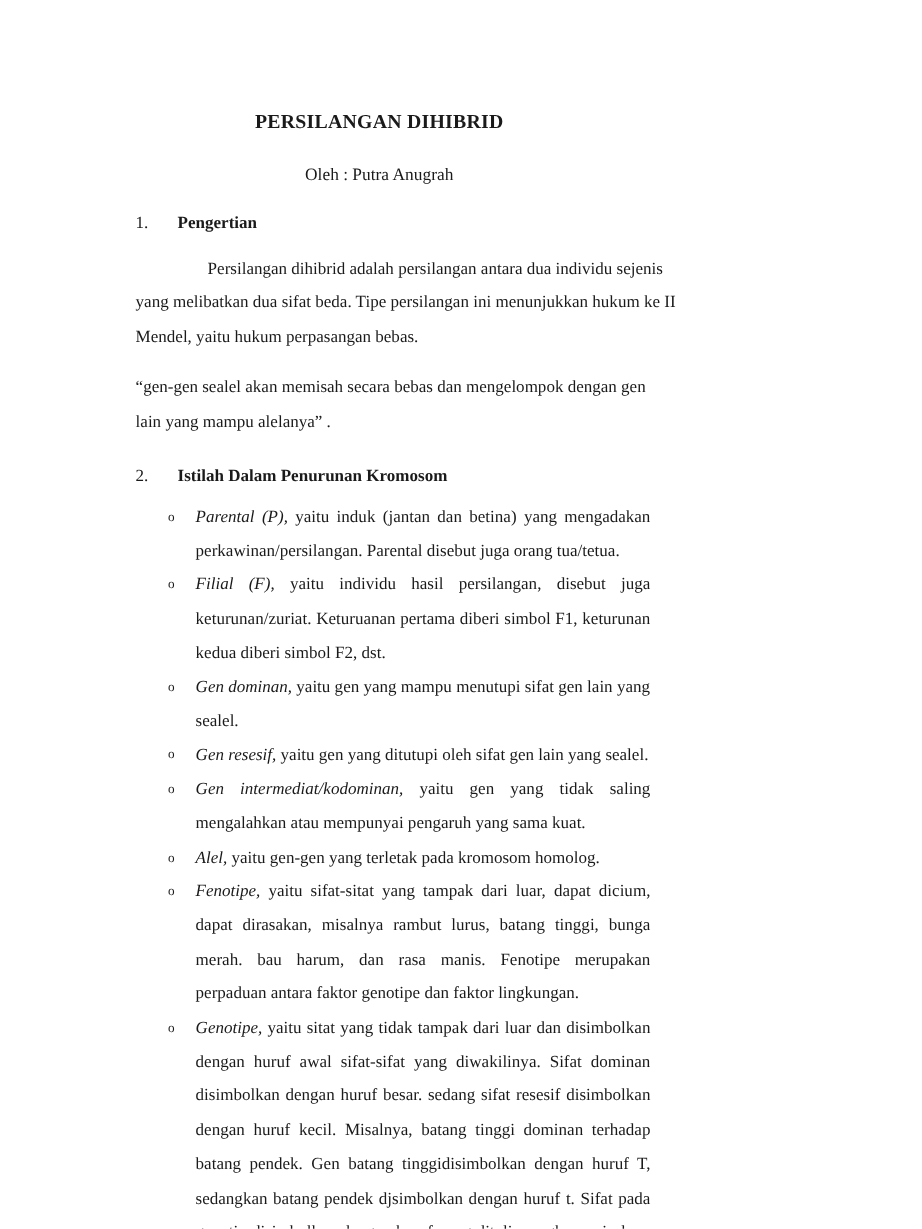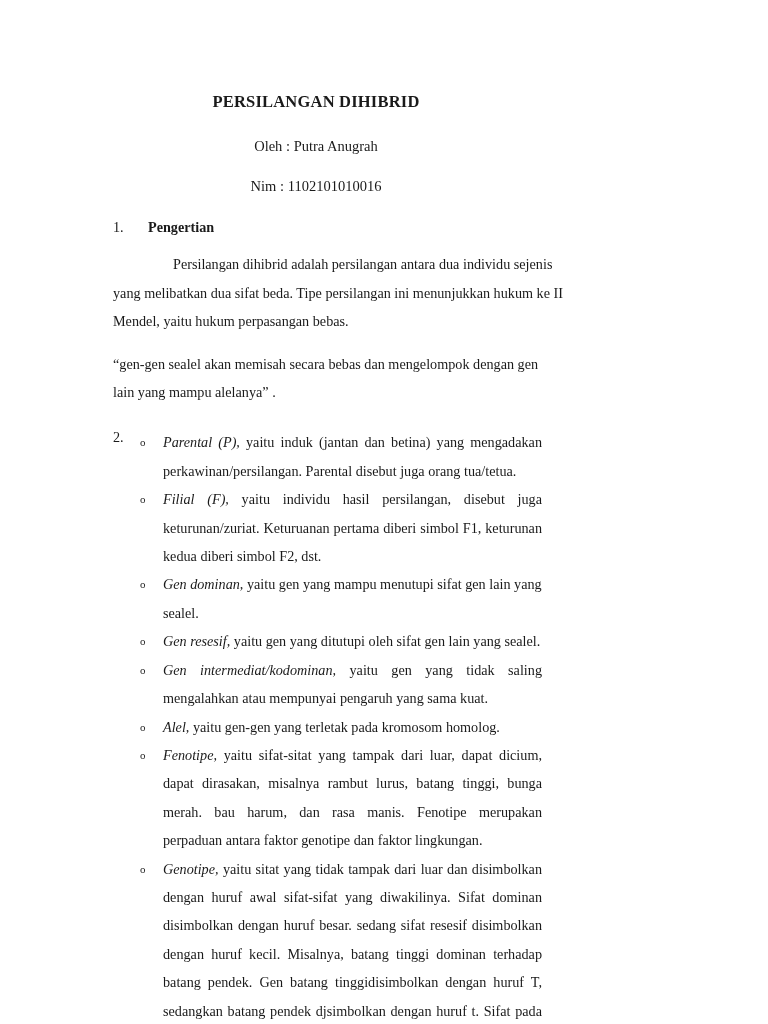--- a/index.html
+++ b/index.html
@@ -116,34 +116,34 @@
 </style>
 </head>
 <body>
 
 <div class="page">
 
   <h1 class="doc-title">PERSILANGAN DIHIBRID</h1>
 
   <p class="byline">Oleh : Putra Anugrah</p>
 
-  <p class="nim">Nim : 1102101010016</p>
 
   <div class="section">
     <div class="section-head">
       <span class="num">1.</span>
       <span>Pengertian</span>
     </div>
     <p class="para-block para-indent">Persilangan dihibrid adalah persilangan antara dua individu sejenis yang melibatkan dua sifat beda. Tipe persilangan ini menunjukkan hukum ke II Mendel, yaitu hukum perpasangan bebas.</p>
     <p class="quote-para">“gen-gen sealel akan memisah secara bebas dan mengelompok dengan gen lain yang mampu alelanya” .</p>
   </div>
 
   <div class="section">
     <div class="section-head">
       <span class="num">2.</span>
+      <span>Istilah Dalam Penurunan Kromosom</span>
     </div>
 
     <ul class="bullet-list">
       <li class="bullet-item loose">
         <span class="marker">o</span>
         <span class="term">Parental (P),</span><span> yaitu induk (jantan dan betina) yang mengadakan perkawinan/persilangan. Parental disebut juga orang tua/tetua.</span>
       </li>
       <li class="bullet-item loose">
         <span class="marker">o</span>
         <span class="term">Filial (F),</span><span> yaitu individu hasil persilangan, disebut juga keturunan/zuriat. Keturuanan pertama diberi simbol F1, keturunan kedua diberi simbol F2, dst.</span>

